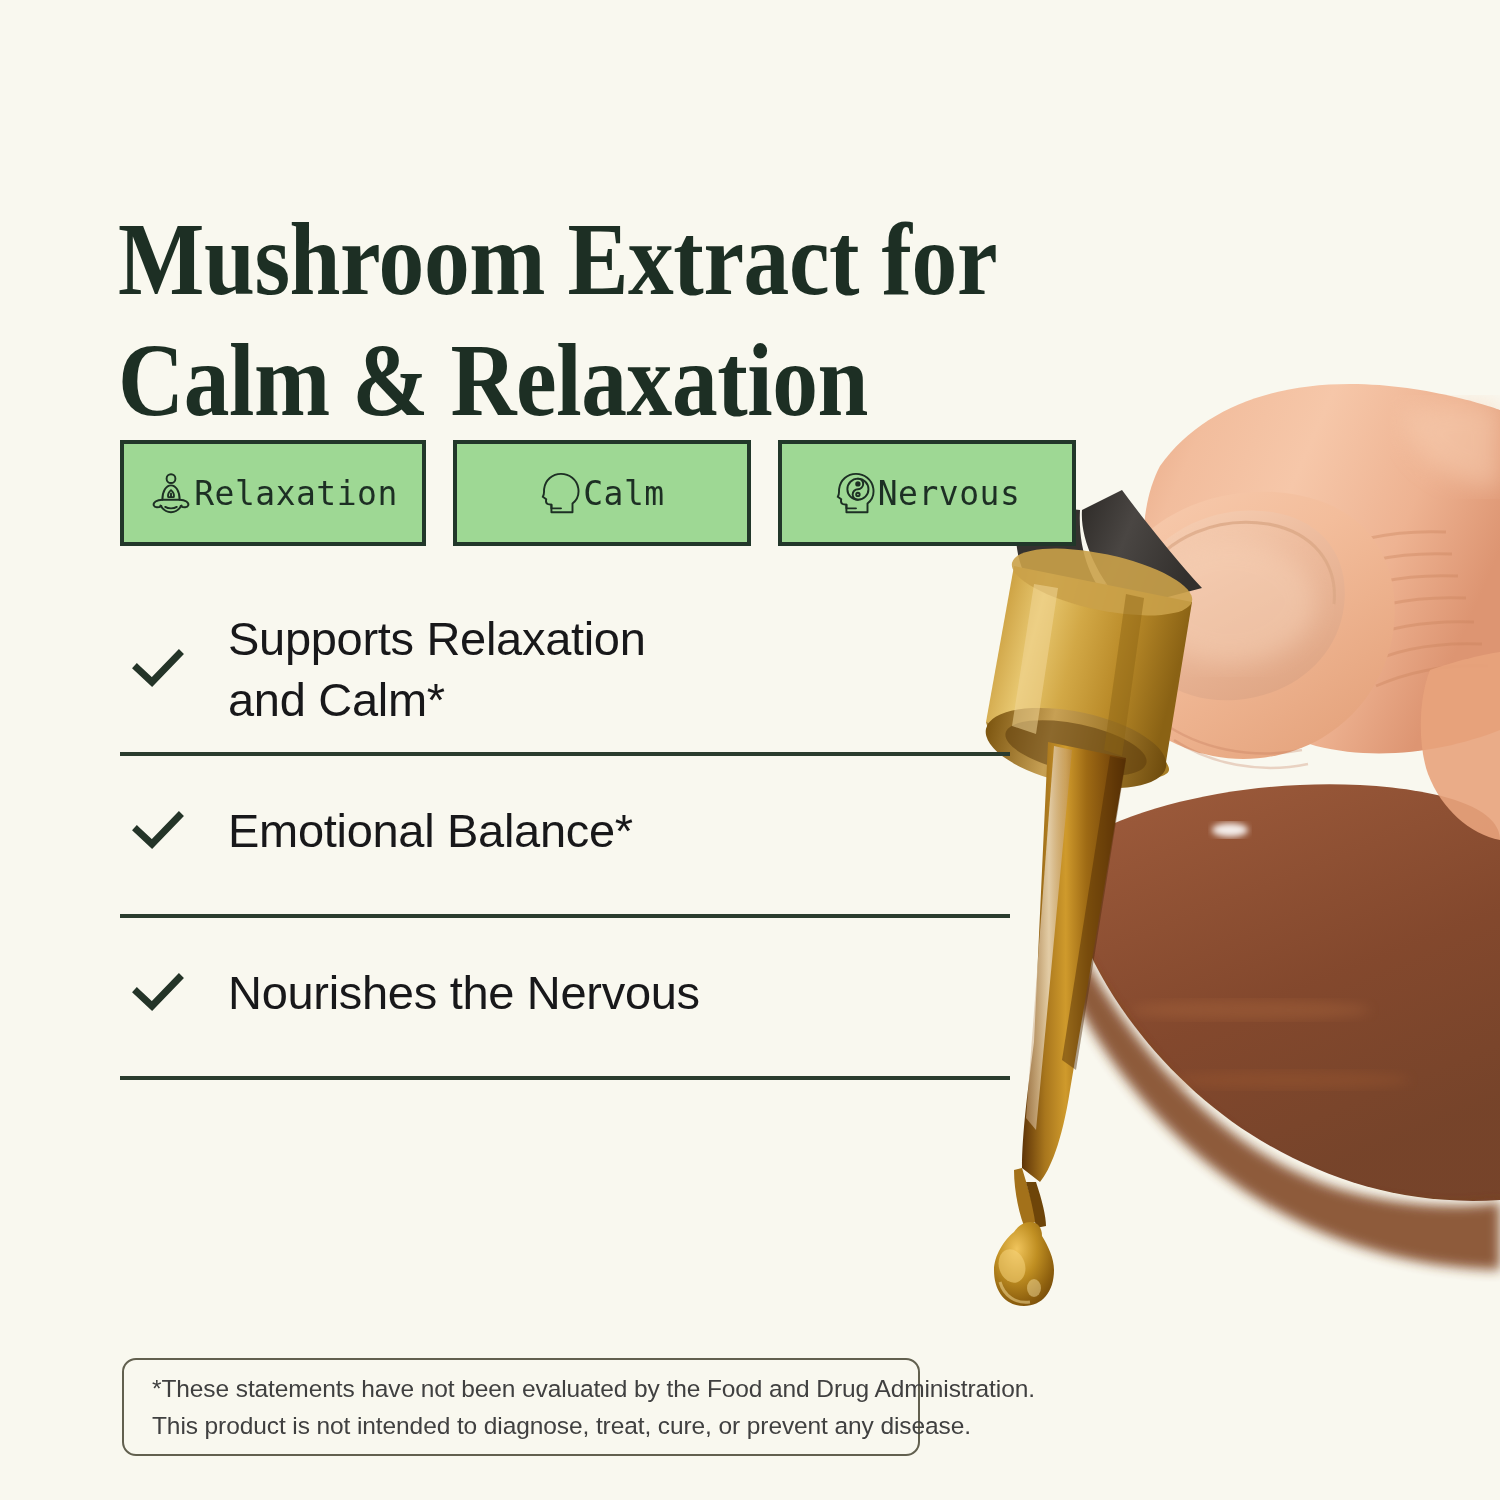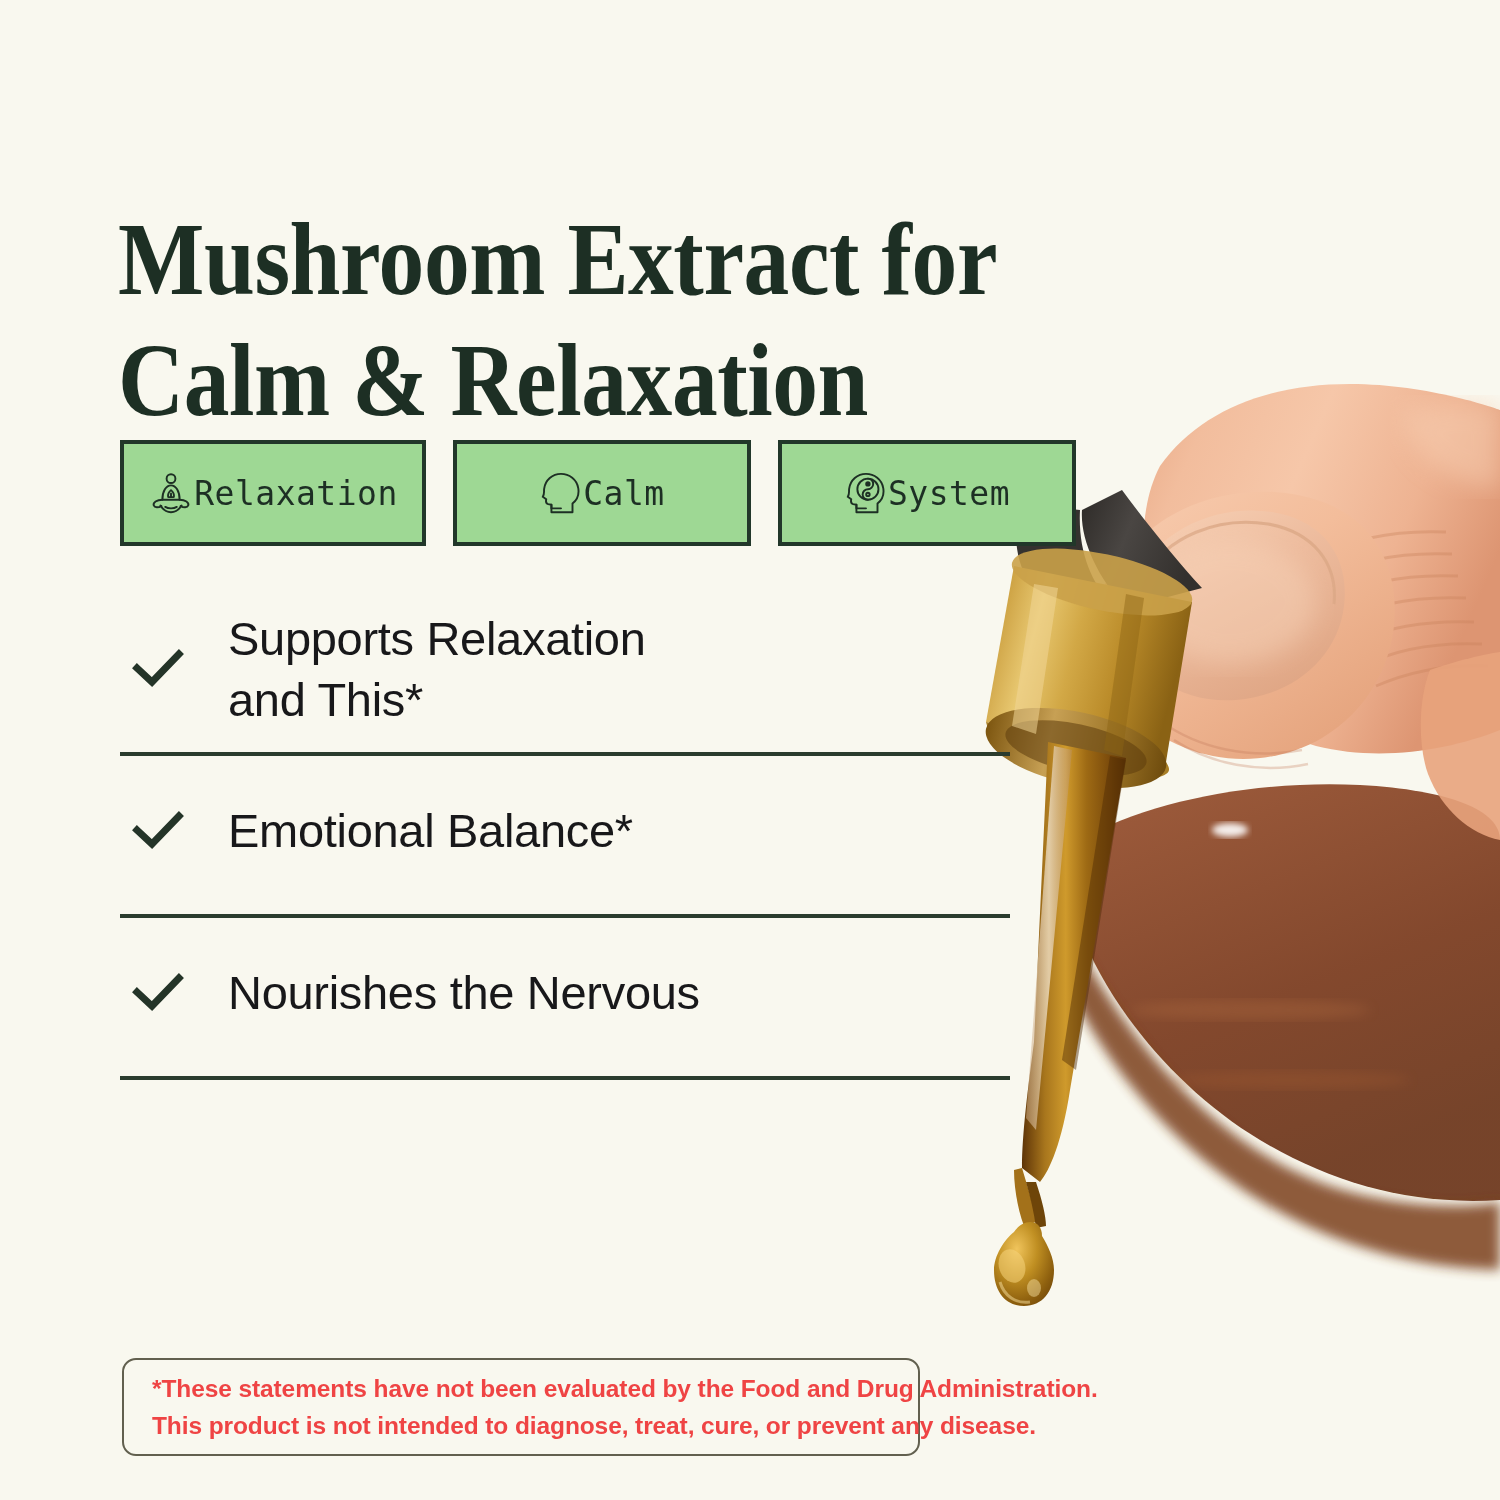--- a/index.html
+++ b/index.html
@@ -126,23 +126,22 @@
     background: #f9f8ef;
     display: flex;
     align-items: center;
     padding: 0 28px;
     z-index: 5;
   }
   .disc-text {
     font-family: "Liberation Sans", sans-serif;
     font-size: 24.5px;
     line-height: 1.52;
-    color: #ef4444;
+    color: #404040;
     letter-spacing: -0.1px;
-    font-weight: bold;
   }
   .disc-text .dline { display: block; white-space: nowrap; }
 </style>
 </head>
 <body>
 
 <div id="page">
 
   <svg id="photo" viewBox="0 0 570 990" xmlns="http://www.w3.org/2000/svg">
     <defs>
@@ -331,35 +330,35 @@
         <path d="M34 44 L34 35 C39 31 41 25 40 19 C38.6 10 30.6 4 22 4
                  C13 4 5.6 10.6 4.4 19.6 C4 23 5 25 3 28
                  L6.6 30.6 C6 33 6.4 35 8.6 35.6 L12 36.2 L12 44 Z"></path>
         <path d="M12 36.2 L12 40 L22 40"></path>
         <circle cx="24" cy="20" r="11"></circle>
         <path d="M24 9 C27 9 29.5 11.5 29.5 14.5 C29.5 17.5 27 20 24 20
                  C21 20 18.5 22.5 18.5 25.5 C18.5 28.5 21 31 24 31"></path>
         <circle cx="24" cy="14.5" r="1.8" fill="#1d2f24"></circle>
         <circle cx="24" cy="25.5" r="1.8"></circle>
       </svg>
-      <span class="badge-label">System</span>
+      <span class="badge-label">Nervous</span>
     </div>
   </div>
 
   <div id="benefits">
 
     <div class="benefit">
       <div class="check">
         <svg width="52" height="42" viewBox="0 0 52 42" fill="none" stroke="#243428" stroke-width="7" stroke-linecap="square" stroke-linejoin="miter">
           <path d="M5 20 L20 34 L47 6"></path>
         </svg>
       </div>
       <div class="benefit-text">
         <span class="bline">Supports Relaxation</span>
-        <span class="bline">and This*</span>
+        <span class="bline">and Calm*</span>
       </div>
     </div>
 
     <div class="benefit">
       <div class="check">
         <svg width="52" height="42" viewBox="0 0 52 42" fill="none" stroke="#243428" stroke-width="7" stroke-linecap="square" stroke-linejoin="miter">
           <path d="M5 20 L20 34 L47 6"></path>
         </svg>
       </div>
       <div class="benefit-text">

